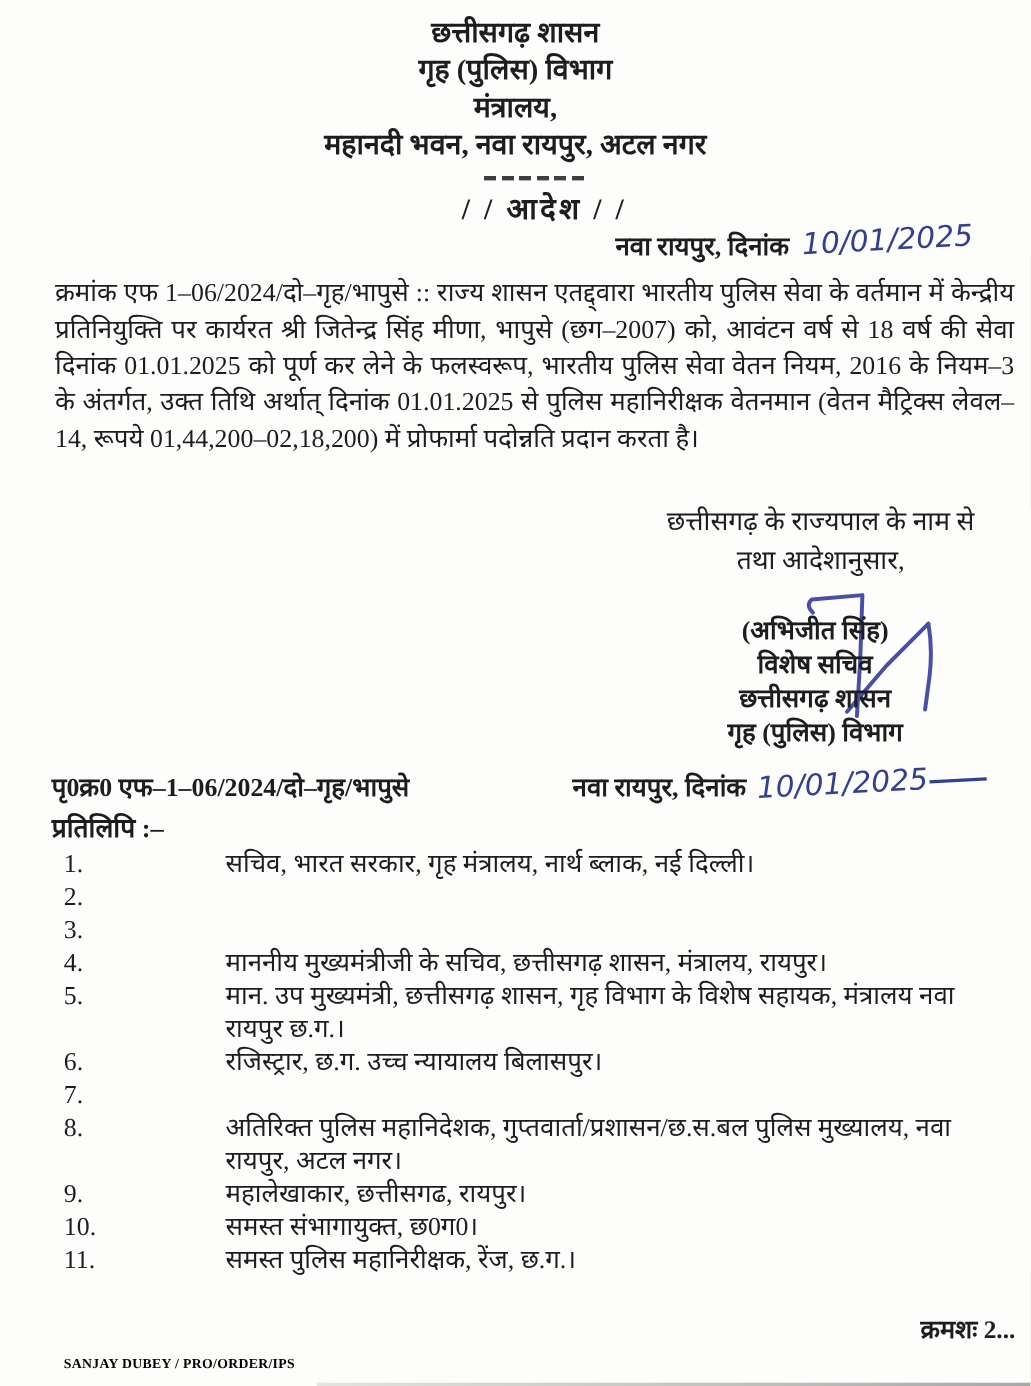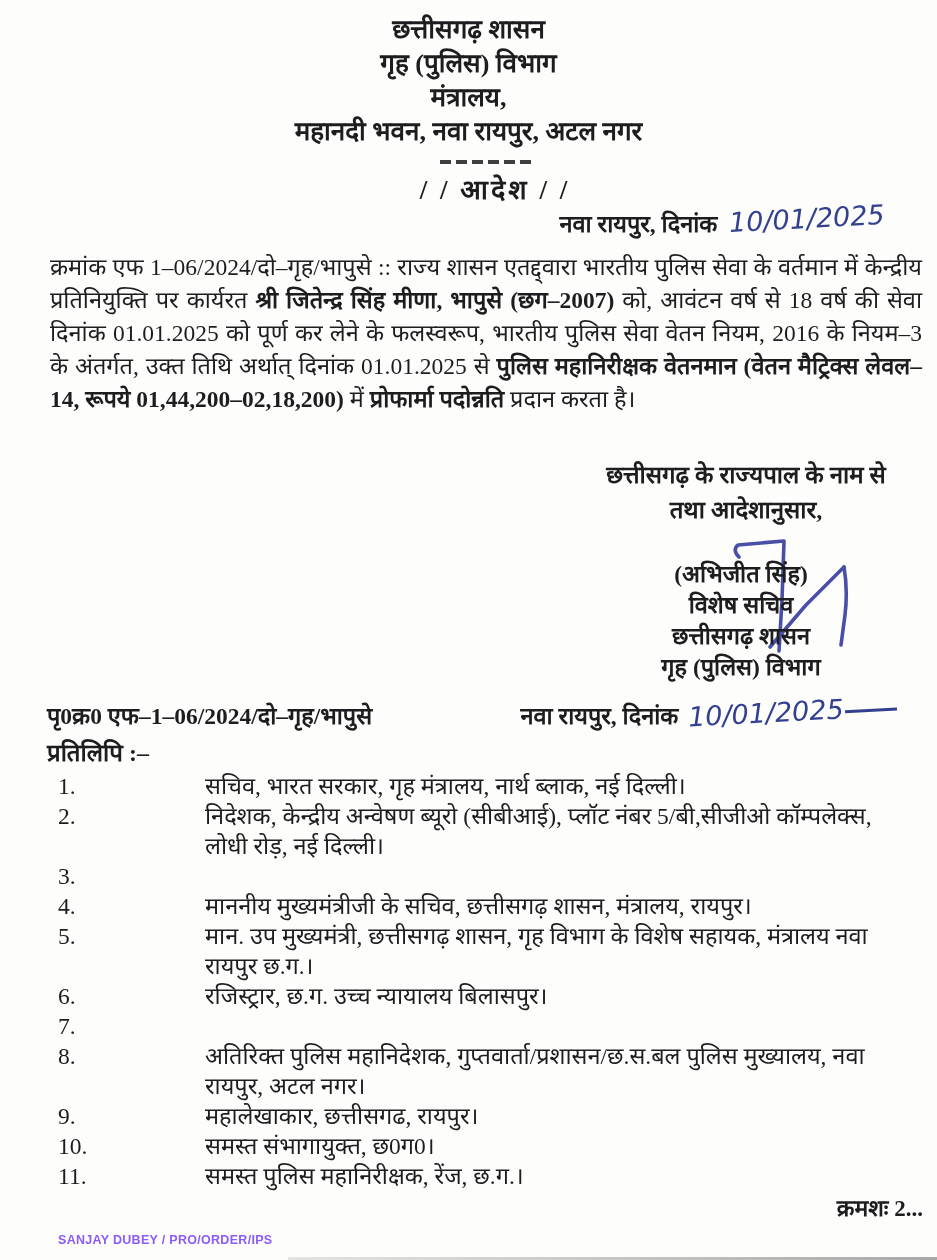--- a/index.html
+++ b/index.html
@@ -47,25 +47,25 @@
     font-size:27px;line-height:27px;
     transform:rotate(-3deg);
     white-space:nowrap;
   }
   .dateline-1 .hand{position:relative;top:-2px;}
   
   .main-para{
     position:absolute;top:251px;left:50px;width:872px;
     font-size:23.5px;line-height:33px;text-align:justify;font-weight:500;
   }
-  .main-para b{font-weight:700;}
+  .main-para b{font-weight:400;}
   
   .by-order{
     position:absolute;top:458px;left:560px;width:372px;
-    text-align:center;font-size:24px;line-height:35px;font-weight:700;
+    text-align:center;font-size:24px;line-height:35px;font-weight:400;
   }
   
   .signature-svg{position:absolute;top:530px;left:698px;width:164px;height:128px;}
   .signatory{
     position:absolute;top:559px;left:592px;width:298px;
     text-align:center;font-size:23.5px;line-height:31px;font-weight:600;
   }
   
   .endorsement{
     position:absolute;top:699px;left:47px;width:850px;
@@ -93,22 +93,22 @@
   .copy-row{display:flex;align-items:flex-start;}
   .copy-no{flex:0 0 103px;}
   .copy-text{flex:1;padding-right:4px;margin-left:44px;}
   
   .continuation{
     position:absolute;top:1191px;right:14px;
     font-size:23px;font-weight:600;
   }
   .doc-footer{
     position:absolute;top:1233px;left:58px;
-    font-family:Liberation Sans, sans-serif;
-    font-size:12.5px;font-weight:700;letter-spacing:.3px;color:#8b5cf6;
+    font-family:Liberation Serif, serif;
+    font-size:12.5px;font-weight:700;letter-spacing:.3px;color:#000000;
   }
   .bottom-edge-line{
     position:absolute;bottom:0;left:288px;right:0;height:3px;
     background:linear-gradient(90deg,rgba(150,150,150,.25),rgba(140,140,140,.75));
   }
 </style>
 </head>
 <body>
 
 <div class="page">
@@ -161,21 +161,20 @@
 
   <div class="copy-label">प्रतिलिपि :–</div>
 
   <div class="copies">
     <div class="copy-row">
         <span class="copy-no">1.</span>
         <span class="copy-text">सचिव, भारत सरकार, गृह मंत्रालय, नार्थ ब्लाक, नई दिल्ली।</span>
       </div>
     <div class="copy-row">
         <span class="copy-no">2.</span>
-        <span class="copy-text">निदेशक, केन्द्रीय अन्वेषण ब्यूरो (सीबीआई), प्लॉट नंबर 5/बी,सीजीओ कॉम्पलेक्स, लोधी रोड़, नई दिल्ली।</span>
       </div>
     <div class="copy-row">
         <span class="copy-no">3.</span>
       </div>
     <div class="copy-row">
         <span class="copy-no">4.</span>
         <span class="copy-text">माननीय मुख्यमंत्रीजी के सचिव, छत्तीसगढ़ शासन, मंत्रालय, रायपुर।</span>
       </div>
     <div class="copy-row">
         <span class="copy-no">5.</span>

